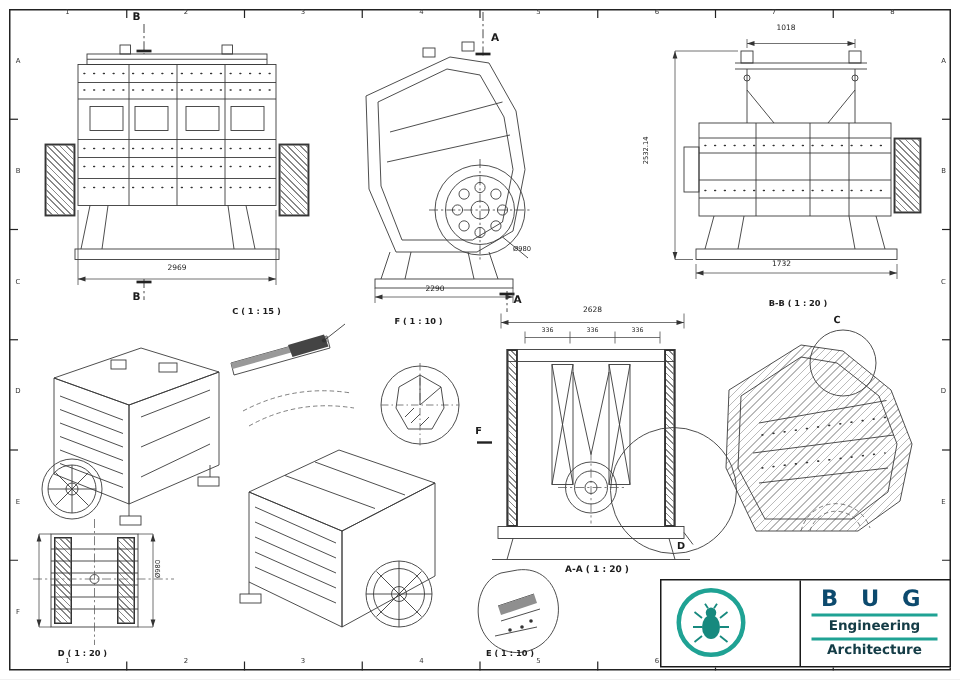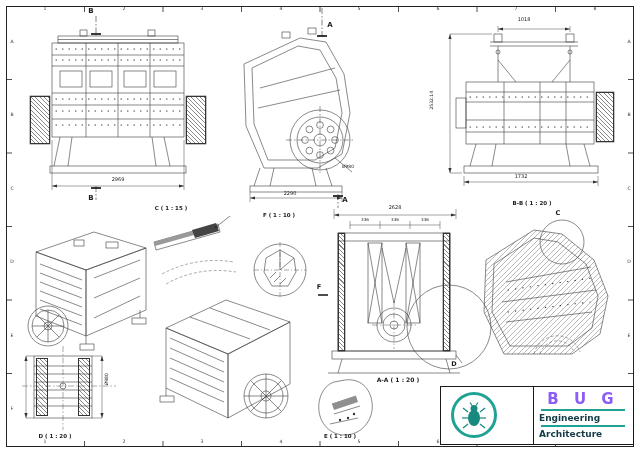--- a/index.html
+++ b/index.html
@@ -14,23 +14,23 @@
   .vlabel{font-size:5.5px;font-weight:bold;}
   .hatch{position:absolute;border:.8px solid #333;box-sizing:border-box;
          background:repeating-linear-gradient(45deg,rgba(40,40,40,0) 0px,rgba(40,40,40,0) 2.2px,rgba(40,40,40,.55) 2.2px,rgba(40,40,40,.55) 3px);}
   .hatch-light{position:absolute;background:repeating-linear-gradient(135deg,rgba(60,60,60,0) 0px,rgba(60,60,60,0) 3px,rgba(60,60,60,.35) 3px,rgba(60,60,60,.35) 3.7px);}
   svg.draw{position:absolute;overflow:visible;}
   .tblock{position:absolute;left:440px;top:386px;width:194px;height:59px;border:1.6px solid #1a1a1a;
           box-sizing:border-box;background:#fff;}
   .tblock-div{position:absolute;left:92px;top:0;bottom:0;width:0;border-left:1px solid #1a1a1a;}
   .logo-ring{position:absolute;left:10px;top:5px;width:46px;height:46px;border:3px solid #1fa294;border-radius:50%;box-sizing:border-box;}
   .brand{position:absolute;left:98px;top:3px;width:88px;text-align:center;font-size:15px;font-weight:bold;
-         letter-spacing:5px;color:#8b5cf6;}
+         letter-spacing:5px;color:#0c4a6e;}
   .tbar{position:absolute;left:100px;width:84px;height:2px;background:#1fa294;}
-  .tagline{position:absolute;left:98px;width:88px;text-align:left;font-size:9px;font-weight:bold;color:#143c46;}
+  .tagline{position:absolute;left:98px;width:88px;text-align:center;font-size:9px;font-weight:bold;color:#143c46;}
 </style>
 </head>
 <body>
 
 <div class="page">
 
   <div class="frame"></div>
 
   <svg class="draw" style="left:0;top:0" width="640" height="453" viewBox="0 0 640 453">
     <g stroke="#222" stroke-width=".8">

